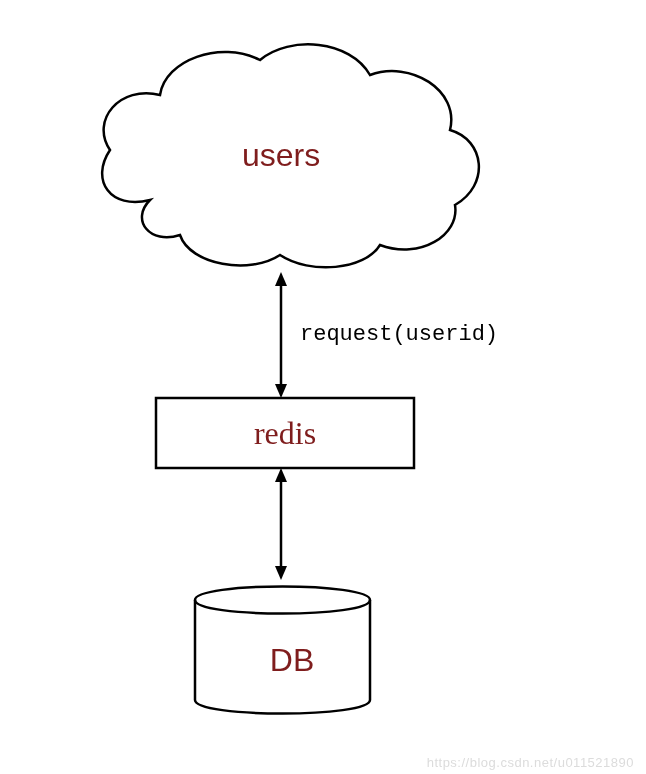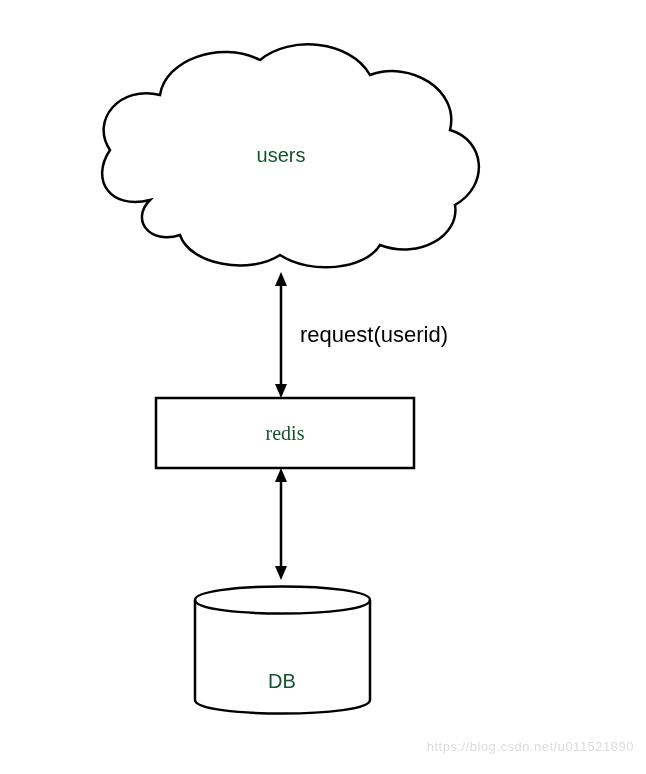--- a/index.html
+++ b/index.html
@@ -15,35 +15,35 @@
       width: 100%;
       height: 100%;
     }
     svg {
       position: absolute;
       top: 0;
       left: 0;
     }
     .node-label {
       position: absolute;
-      font-size: 20px;
-      color: #14532d;
+      font-size: 32px;
+      color: #7f1d1d;
       text-align: center;
       transform: translate(-50%, -50%);
       white-space: nowrap;
     }
     .edge-label {
       position: absolute;
       font-size: 22px;
       color: #000;
       white-space: nowrap;
     }
     .watermark {
       position: absolute;
-      bottom: 20px;
+      bottom: 4px;
       right: 12px;
       font-size: 13px;
       color: #dcdcdc;
       letter-spacing: 0.5px;
     }
   </style>
 </head>
 <body>
 
 <div class="diagram-container">
@@ -79,21 +79,21 @@
     <path d="M 195 600
              C 195 582, 370 582, 370 600
              L 370 700
              C 370 718, 195 718, 195 700
              Z" fill="none" stroke="#000" stroke-width="2.5"></path>
     <path d="M 195 600 C 195 618, 370 618, 370 600" fill="none" stroke="#000" stroke-width="2.5"></path>
   </svg>
 
   <div class="node-label" style="left:281px; top:155px;">users</div>
 
-  <div class="edge-label" style="left:300px; top:322px;">request(userid)</div>
+  <div class="edge-label" style="left:300px; top:322px;font-family:Liberation Mono, monospace;">request(userid)</div>
 
   <div class="node-label" style="left:285px; top:433px;font-family:Liberation Serif, serif;">redis</div>
 
 
-  <div class="node-label" style="left:282px; top:660px;margin-top:21px;">DB</div>
+  <div class="node-label" style="left:292px; top:660px;">DB</div>
 
   <div class="watermark">https://blog.csdn.net/u011521890</div>
 </div>
 
 </body></html>

